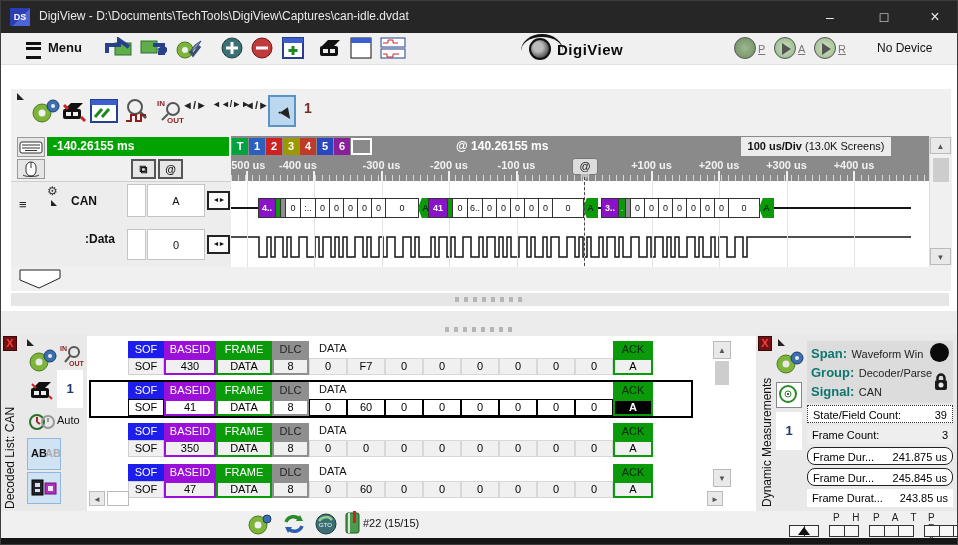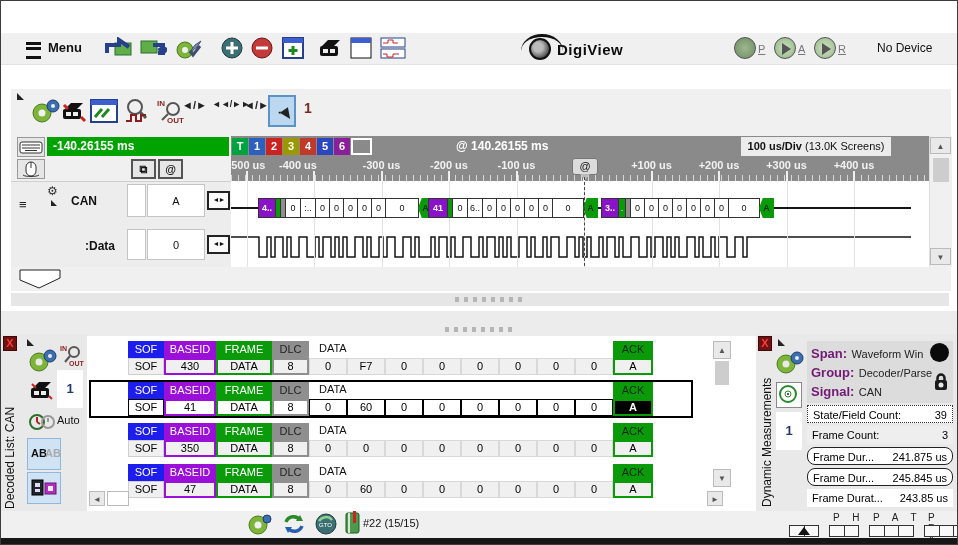--- a/index.html
+++ b/index.html
@@ -94,21 +94,21 @@
   .vl.ft{border:2px solid #0a9a0a;line-height:13px;}
   .vl.dlc{border:2px solid #8f8f8f;line-height:13px;}
   .vl.ackc{border:2px solid #0a9a0a;line-height:13px;}
   .selected .vl{background:#fff;border-color:#000;}
   .selected .vl.bid{border-color:#9a10d8;} .selected .vl.ft{border-color:#0a9a0a;}
   .selected .vl.dlc{border-color:#8f8f8f;}
   .selected .vl.ackc{background:#000;color:#fff;border-color:#0a9a0a;font-weight:bold;}
   
   .infobox{left:806px;top:340px;width:146px;height:62px;background:#dcdcdc;padding:2px 4px;box-sizing:border-box;overflow:hidden;}
   .inforow{white-space:nowrap;height:19px;line-height:19px;}
-  .inforow b{font-size:13px;color:#701a75;text-align:right;}
+  .inforow b{font-size:13px;color:#0f766e;text-align:right;}
   .inforow span{font-size:11px;color:#222;}
   .mfield{position:absolute;left:806px;width:146px;height:18px;background:#f4f4f4;font-size:11px;line-height:18px;box-sizing:border-box;padding:0 5px;display:flex;justify-content:space-between;white-space:nowrap;overflow:hidden;}
   .mf-dotted{border:1px dotted #333;background:#fff;}
   .mf-plain{background:#eeeeee;}
   .mf-rounded{border:1px solid #222;border-radius:8px;background:#fff;}
   .mf-white{background:#fff;}
   
   .statusbar{left:0;top:510px;width:958px;height:27px;background:#f0f0f0;}
   .capturelbl{left:362px;top:516px;font-size:11px;color:#111;}
   .delbtn{left:413px;top:512px;height:19px;padding:0 8px;background:#d2d2d2;border:2px solid #555;box-sizing:border-box;font-size:11px;line-height:15px;color:#111;}
@@ -117,20 +117,27 @@
   .indcell{flex:1;border-right:1px solid #333;}
   .indcell:last-child{border-right:none;}
   .bstrip{left:0;top:537px;width:958px;height:8px;background:#161616;}
   svg{display:block;}
 </style>
 </head>
 <body>
 
 <div id="win">
 
+  <div class="abs titlebar">
+    <div class="abs appicon">DS</div>
+    <div class="abs apptitle">DigiView - D:\Documents\TechTools\DigiView\Captures\can-idle.dvdat</div>
+    <div class="abs winbtn" style="left:806px;">–</div>
+    <div class="abs winbtn" style="left:860px;">□</div>
+    <div class="abs winbtn" style="left:911px;font-size:16px;">×</div>
+  </div>
 
   <div class="abs toolbar"></div>
   <div class="abs burger"></div>
   <div class="abs menulbl">Menu</div>
 
   <div class="abs tbico" style="left:104px;">
     <svg width="28" height="23">
         <rect x="10" y="6" width="16" height="12" fill="#5fae4a" stroke="#2c6e2c"></rect>
         <path d="M2 16 L2 8 L14 8 L14 3 L24 10" fill="none" stroke="#27408b" stroke-width="4"></path>
       </svg>
@@ -313,21 +320,21 @@
   <div class="abs atbadge-tri"></div>
 
   <div class="abs siglabels"></div>
   <div class="abs" style="left:18px;top:196px;font-size:13px;color:#222;">≡</div>
   <div class="abs" style="left:46px;top:183px;font-size:12px;color:#333;">⚙</div>
   <div class="abs" style="left:50px;top:199px;width:0;height:0;border-left:6px solid #222;border-top:6px solid transparent;"></div>
   <div class="abs signame" style="left:70px;top:193px;">CAN</div>
   <div class="abs sigcell" style="left:126px;top:183px;width:19px;height:33px;"></div>
   <div class="abs sigcell" style="left:146px;top:183px;width:58px;height:33px;line-height:33px;">A</div>
   <div class="abs navbtn" style="top:190px;">◄►</div>
-  <div class="abs signame" style="left:84px;top:238px;">:Data</div>
+  <div class="abs signame" style="left:84px;top:231px;">:Data</div>
   <div class="abs sigcell" style="left:126px;top:228px;width:19px;height:31px;"></div>
   <div class="abs sigcell" style="left:146px;top:228px;width:58px;height:31px;line-height:31px;">0</div>
   <div class="abs navbtn" style="top:234px;">◄►</div>
 
   <div class="abs plot" id="plot">
     <svg id="bits-svg" width="698" height="32" style="position:absolute;left:0;top:50px;">
       <path id="bits-path" fill="none" stroke="#151515" stroke-width="1.5" d="M0 6 L28 6 L28 26 L36 26 L36 6 L40 6 L40 26 L44 26 L44 6 L52 6 L52 26 L56 26 L56 6 L60 6 L60 26 L68 26 L68 6 L76 6 L76 26 L84 26 L84 6 L88 6 L88 26 L92 26 L92 6 L100 6 L100 26 L104 26 L104 6 L108 6 L108 26 L112 26 L112 6 L116 6 L116 26 L124 26 L124 6 L132 6 L132 26 L136 26 L136 6 L140 6 L140 26 L148 26 L148 6 L152 6 L152 26 L156 26 L156 6 L164 6 L164 26 L172 26 L172 6 L180 6 L180 26 L184 26 L184 6 L188 6 L188 26 L200 26 L200 6 L204 6 L204 26 L208 26 L208 6 L216 6 L216 26 L220 26 L220 6 L224 6 L224 26 L232 26 L232 6 L240 6 L240 26 L248 26 L248 6 L252 6 L252 26 L256 26 L256 6 L264 6 L264 26 L268 26 L268 6 L272 6 L272 26 L276 26 L276 6 L280 6 L280 26 L288 26 L288 6 L296 6 L296 26 L300 26 L300 6 L304 6 L304 26 L312 26 L312 6 L316 6 L316 26 L320 26 L320 6 L328 6 L328 26 L336 26 L336 6 L344 6 L344 26 L348 26 L348 6 L352 6 L352 26 L356 26 L356 6 L360 6 L360 26 L368 26 L368 6 L372 6 L372 26 L376 26 L376 6 L384 6 L384 26 L388 26 L388 6 L392 6 L392 26 L400 26 L400 6 L408 6 L408 26 L416 26 L416 6 L420 6 L420 26 L424 26 L424 6 L432 6 L432 26 L436 26 L436 6 L440 6 L440 26 L444 26 L444 6 L448 6 L448 26 L456 26 L456 6 L464 6 L464 26 L468 26 L468 6 L472 6 L472 26 L480 26 L480 6 L484 6 L484 26 L488 26 L488 6 L496 6 L496 26 L504 26 L504 6 L512 6 L512 26 L516 26 L516 6 L524 6 L680 6"></path>
     </svg>
   <div class="gridline" style="left: 16px;"></div>
       <div class="gridline" style="left: 83px;"></div>

